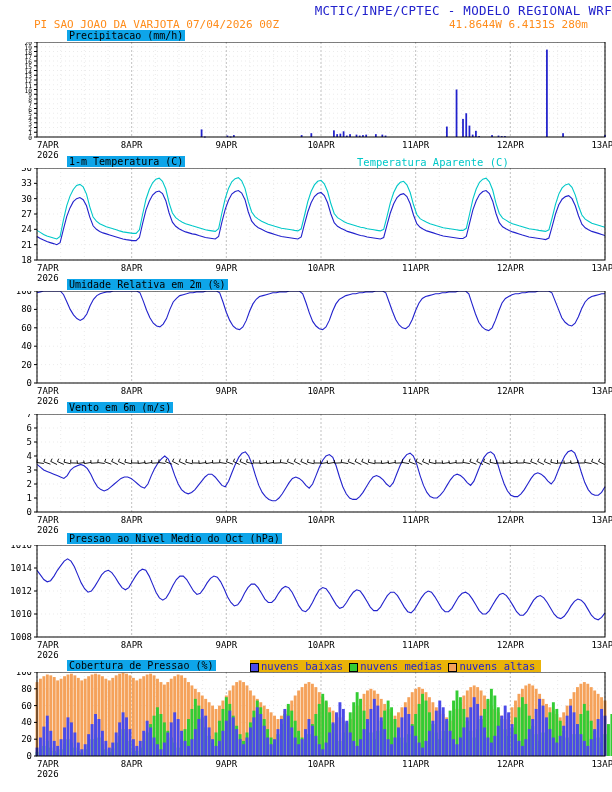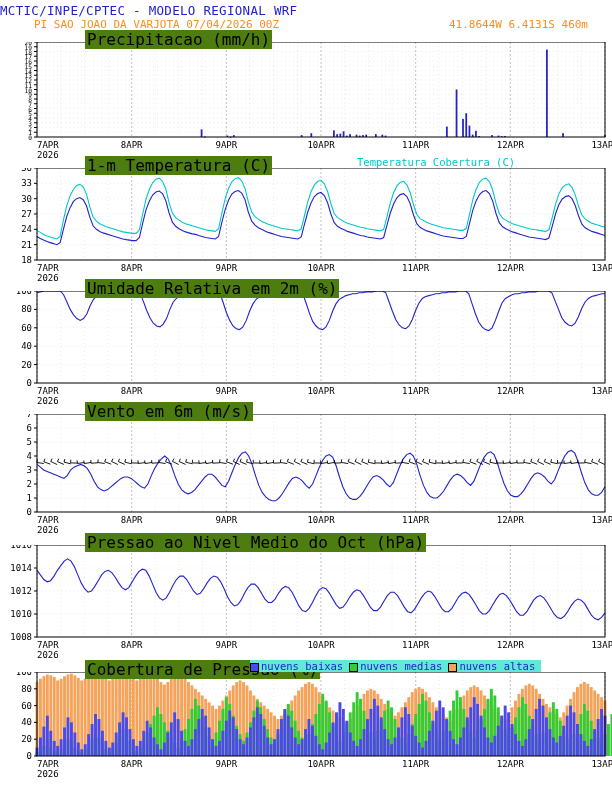--- a/index.html
+++ b/index.html
@@ -1,34 +1,34 @@
 <!DOCTYPE html>
 <html><head>
 <meta charset="utf-8">
 <style>
   html,body{margin:0;padding:0;background:#ffffff;}
   body{width:612px;height:792px;font-family:"DejaVu Sans",sans-serif;position:relative;overflow:hidden;}
-  .hdr{text-align:left;color:#2222cc;font-size:12.5px;letter-spacing:0.3px;padding-top:3px;font-family:"DejaVu Sans Mono",monospace;}
+  .hdr{text-align:right;color:#2222cc;font-size:12.5px;letter-spacing:0.3px;padding-top:3px;font-family:"DejaVu Sans Mono",monospace;}
   .subhdr{position:relative;height:14px;font-family:"DejaVu Sans Mono",monospace;font-size:11px;}
   .subhdr .left{position:absolute;left:34px;top:0;color:#ff8c1a;white-space:nowrap;}
   .subhdr .right{position:absolute;right:24px;top:0;color:#ff8c1a;white-space:nowrap;}
   .panel{position:relative;margin:0 0 0 0;}
-  .ptitle{position:absolute;font-family:"DejaVu Sans Mono",monospace;font-size:16px;color:#000;white-space:nowrap;z-index:6;background:#4d7c0f;padding:0 2px;margin-left:18px;}
+  .ptitle{position:absolute;font-family:"DejaVu Sans Mono",monospace;font-size:10px;color:#000;white-space:nowrap;z-index:6;background:#0ea5e9;padding:0 2px;}
   .ptitle2{position:absolute;font-family:"DejaVu Sans Mono",monospace;font-size:10.5px;color:#00c8c8;white-space:nowrap;z-index:6;background:#fff;padding:0 2px;}
   svg{display:block;}
-  .legend{position:absolute;font-family:"DejaVu Sans Mono",monospace;font-size:10.5px;white-space:nowrap;z-index:7;background:#5eead4;}
+  .legend{position:absolute;font-family:"DejaVu Sans Mono",monospace;font-size:10.5px;white-space:nowrap;z-index:7;background:#eab308;}
   .lgsw{display:inline-block;width:7px;height:7px;border:1px solid #000;margin-right:2px;vertical-align:middle;}
 </style>
 </head>
 <body>
 
 <div class="hdr">MCTIC/INPE/CPTEC - MODELO REGIONAL WRF</div>
 <div class="subhdr">
   <span class="left">PI SAO JOAO DA VARJOTA   07/04/2026 00Z</span>
-  <span class="right">41.8644W 6.4131S 460m</span>
+  <span class="right">41.8644W 6.4131S 280m</span>
 </div>
 
 <div id="panels">
     <div class="panel" style="position: absolute; left: 0px; top: 28px; width: 612px;">
       <div class="ptitle" style="left: 67px; top: 2px;">Precipitacao (mm/h)</div>
       <svg width="612" height="127" style="position: absolute; left: 0px; top: 14px;">
         <rect x="37" y="0" width="568" height="95" fill="#ffffff" stroke="none"></rect>
         <line x1="37" x2="37" y1="0" y2="95" stroke="#999999" stroke-width="0.6" stroke-dasharray="2,2"></line>
         <line x1="60.666666666666664" x2="60.666666666666664" y1="0" y2="95" stroke="#dddddd" stroke-width="0.6" stroke-dasharray="1,3"></line>
         <line x1="84.33333333333333" x2="84.33333333333333" y1="0" y2="95" stroke="#dddddd" stroke-width="0.6" stroke-dasharray="1,3"></line>
@@ -158,21 +158,21 @@
         <text x="226.33333333333331" y="106" text-anchor="middle" font-family="&quot;DejaVu Sans Mono&quot;, monospace" font-size="9" fill="#000">9APR</text>
         <text x="321" y="106" text-anchor="middle" font-family="&quot;DejaVu Sans Mono&quot;, monospace" font-size="9" fill="#000">10APR</text>
         <text x="415.66666666666663" y="106" text-anchor="middle" font-family="&quot;DejaVu Sans Mono&quot;, monospace" font-size="9" fill="#000">11APR</text>
         <text x="510.33333333333337" y="106" text-anchor="middle" font-family="&quot;DejaVu Sans Mono&quot;, monospace" font-size="9" fill="#000">12APR</text>
         <text x="605" y="106" text-anchor="middle" font-family="&quot;DejaVu Sans Mono&quot;, monospace" font-size="9" fill="#000">13APR</text>
         <text x="37" y="116" font-family="&quot;DejaVu Sans Mono&quot;, monospace" font-size="9" fill="#000">2026</text>
       </svg>
     </div>
     <div class="panel" style="position: absolute; left: 0px; top: 154px; width: 612px;">
       <div class="ptitle" style="left: 67px; top: 2px;">1-m Temperatura (C)</div>
-      <div class="ptitle2" style="left: 355px; top: 2px;">Temperatura Cobertura (C)</div>
+      <div class="ptitle2" style="left: 355px; top: 2px;">Temperatura Aparente (C)</div>
       <svg width="612" height="124" style="position: absolute; left: 0px; top: 14px;">
         <rect x="37" y="0" width="568" height="92" fill="#ffffff" stroke="none"></rect>
         <line x1="37" x2="37" y1="0" y2="92" stroke="#999999" stroke-width="0.6" stroke-dasharray="2,2"></line>
         <line x1="60.666666666666664" x2="60.666666666666664" y1="0" y2="92" stroke="#dddddd" stroke-width="0.6" stroke-dasharray="1,3"></line>
         <line x1="84.33333333333333" x2="84.33333333333333" y1="0" y2="92" stroke="#dddddd" stroke-width="0.6" stroke-dasharray="1,3"></line>
         <line x1="108" x2="108" y1="0" y2="92" stroke="#dddddd" stroke-width="0.6" stroke-dasharray="1,3"></line>
         <line x1="131.66666666666666" x2="131.66666666666666" y1="0" y2="92" stroke="#999999" stroke-width="0.6" stroke-dasharray="2,2"></line>
         <line x1="155.33333333333334" x2="155.33333333333334" y1="0" y2="92" stroke="#dddddd" stroke-width="0.6" stroke-dasharray="1,3"></line>
         <line x1="179" x2="179" y1="0" y2="92" stroke="#dddddd" stroke-width="0.6" stroke-dasharray="1,3"></line>
         <line x1="202.66666666666669" x2="202.66666666666669" y1="0" y2="92" stroke="#dddddd" stroke-width="0.6" stroke-dasharray="1,3"></line>

